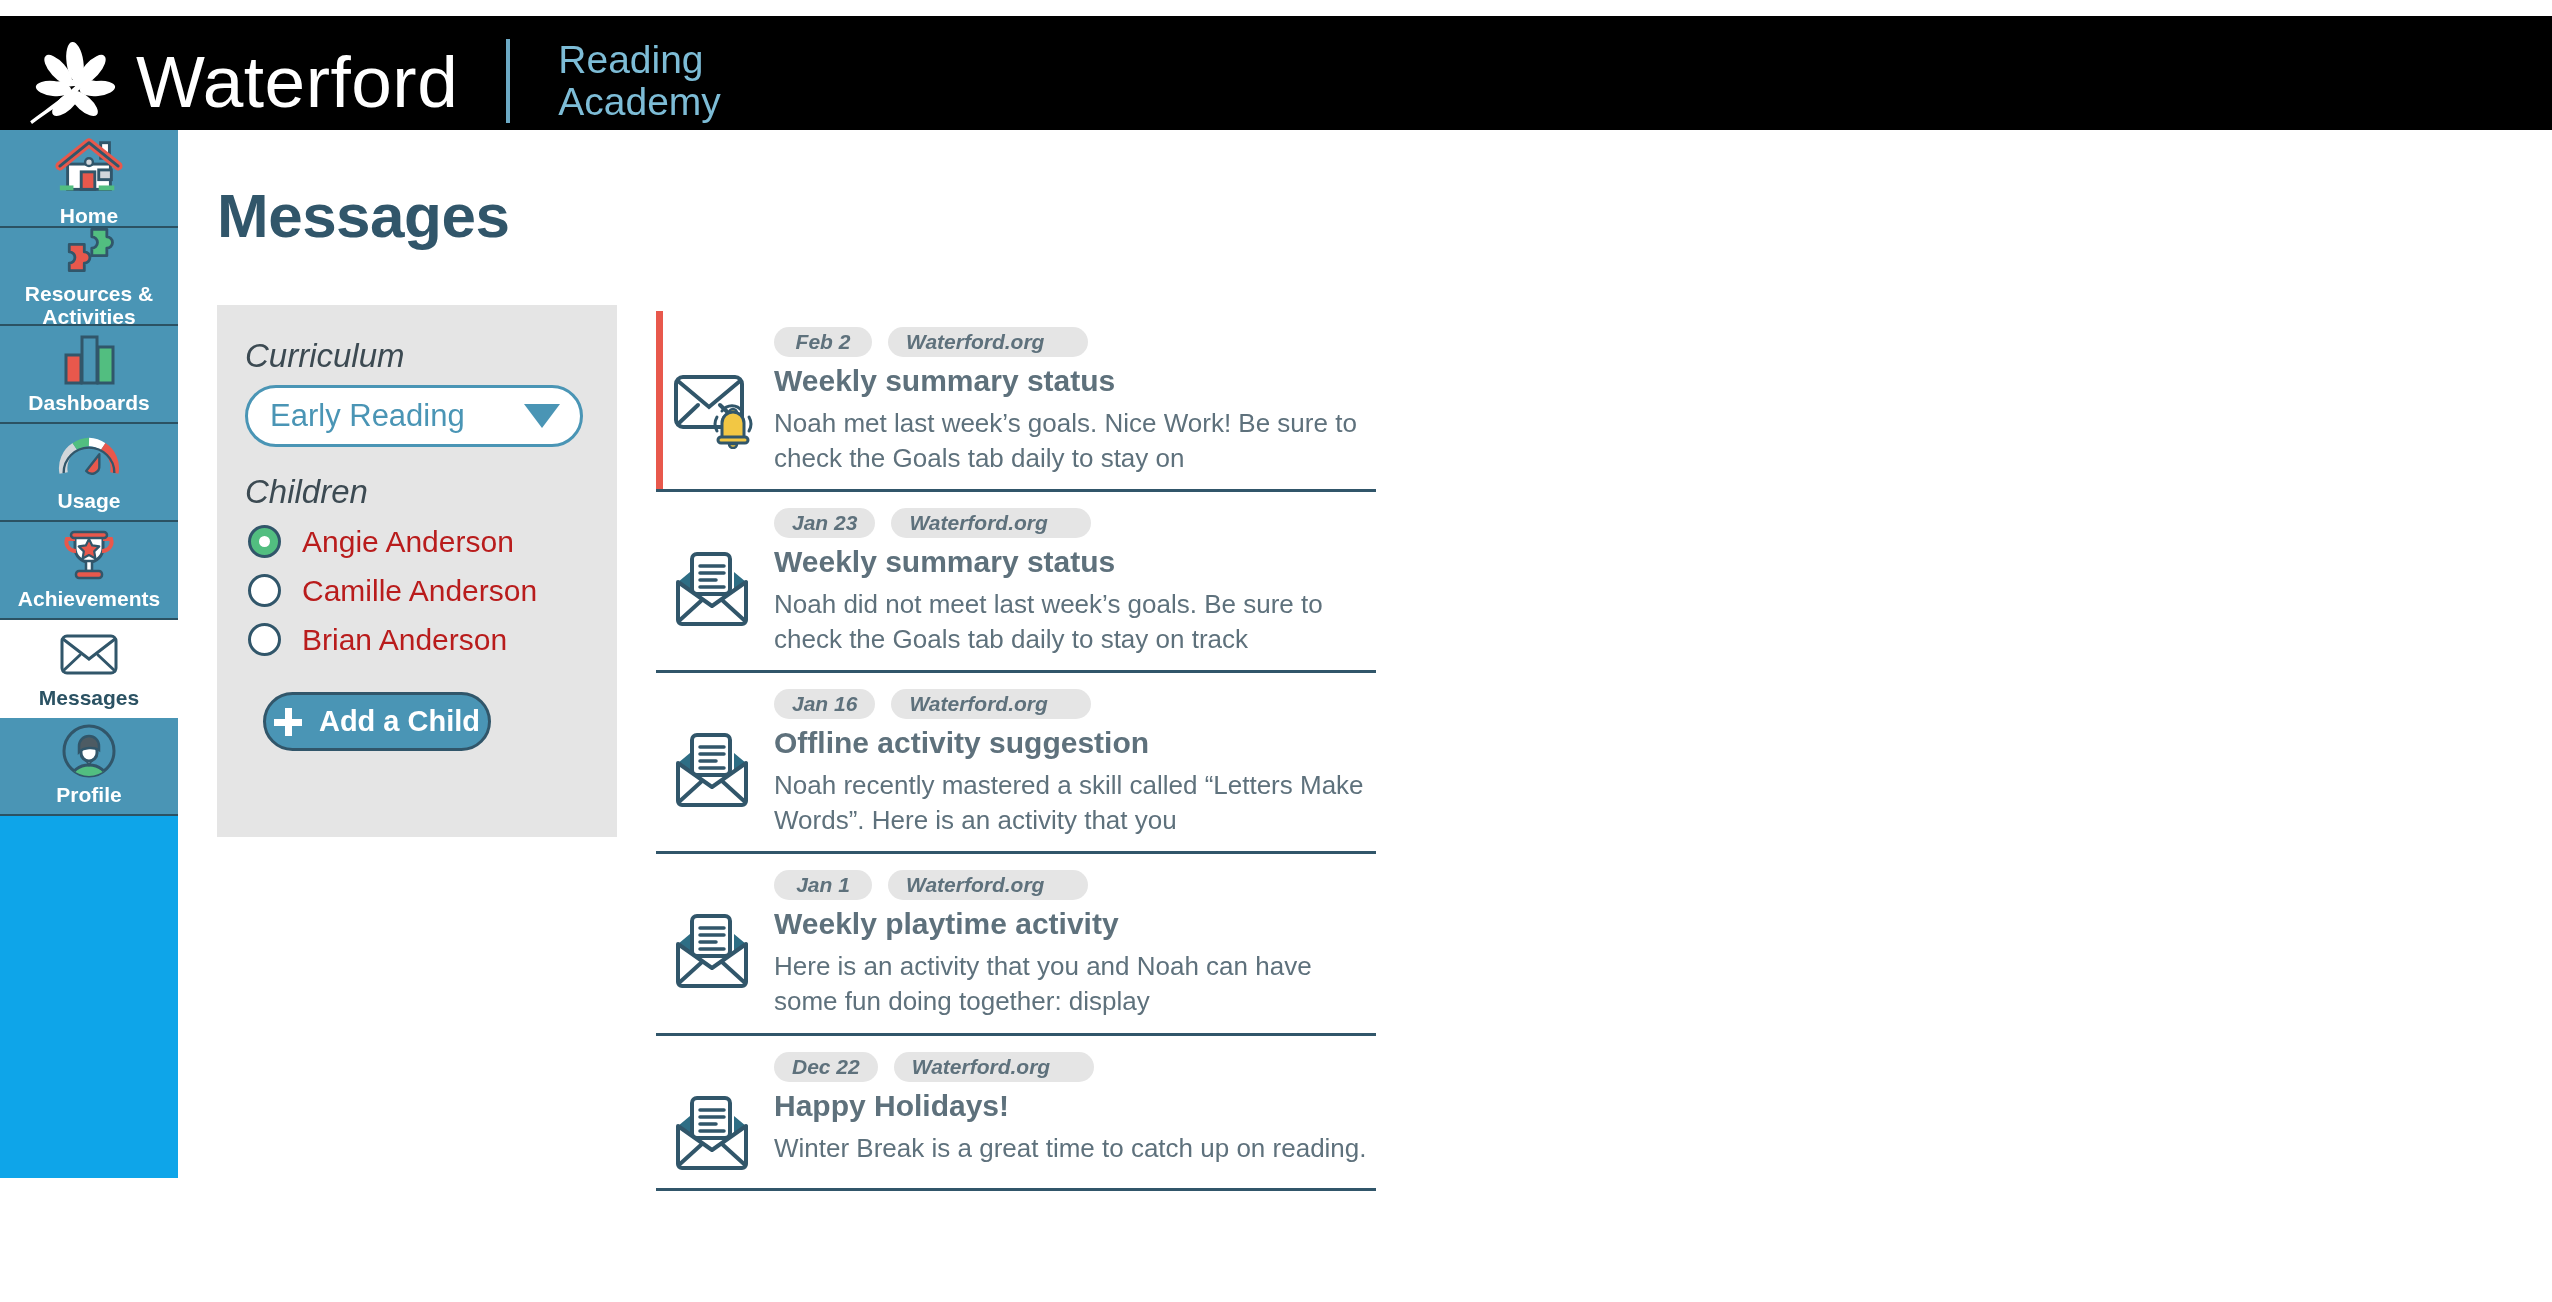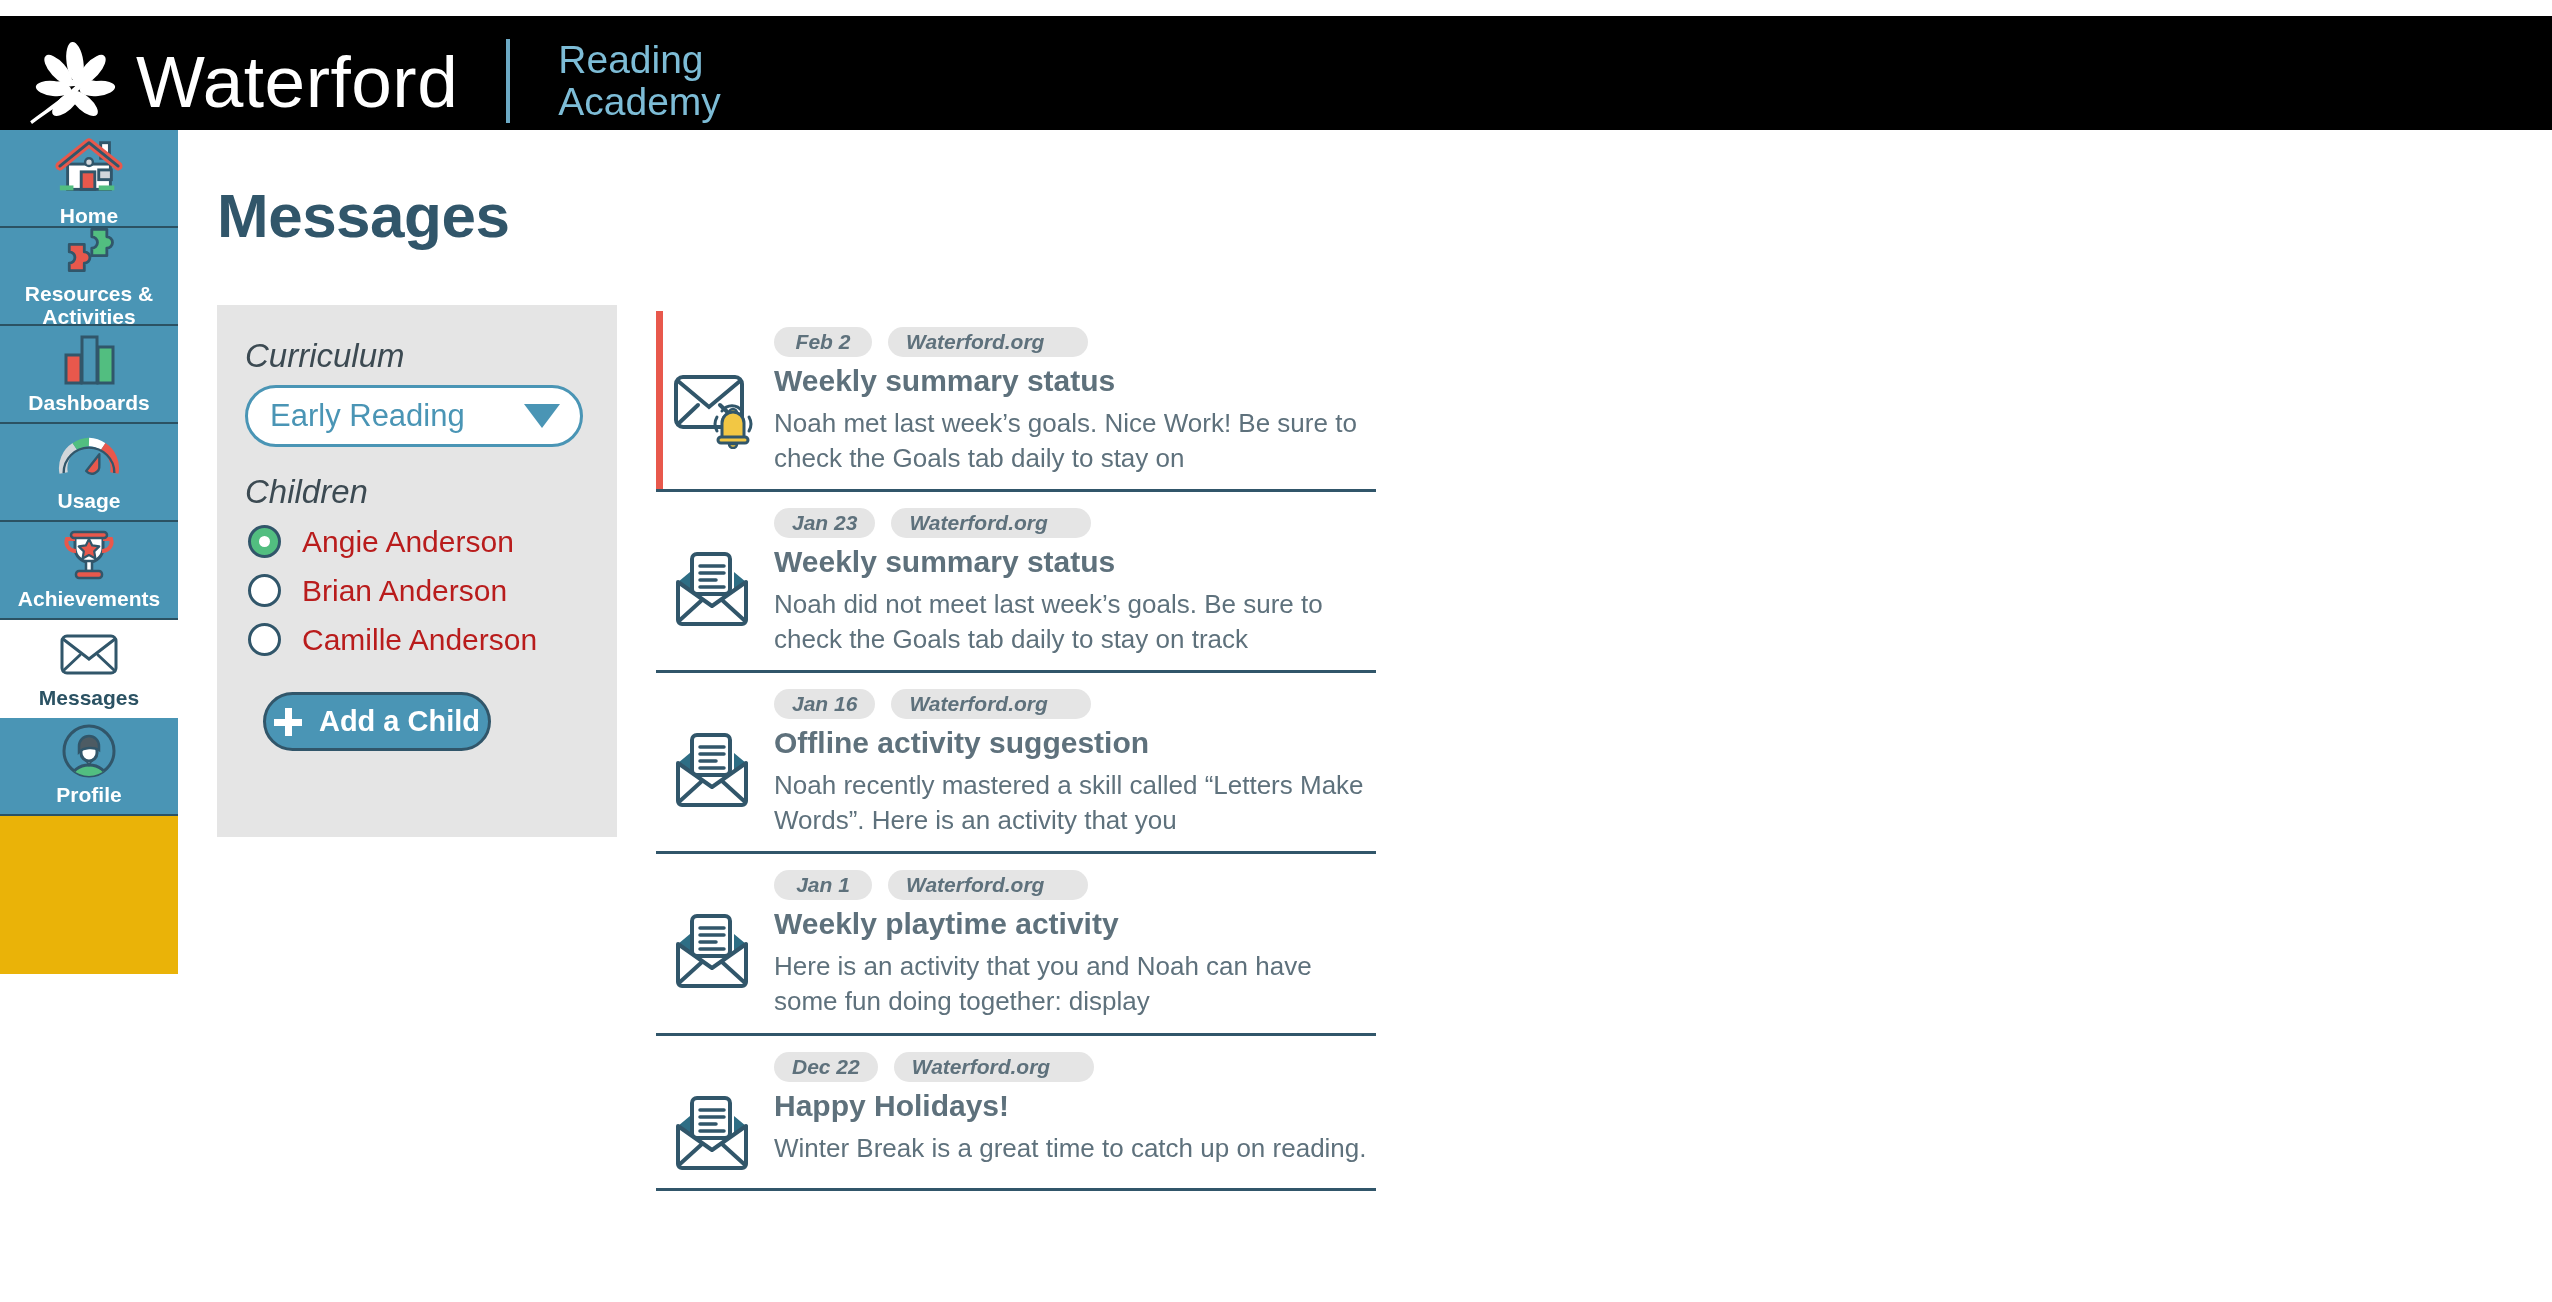--- a/index.html
+++ b/index.html
@@ -52,22 +52,22 @@
     font-weight: 400;
     line-height: 1.08;
     white-space: pre-line;
   }
 
   
   #sidebar {
     position: absolute;
     top: 130px; left: 0;
     width: 178px;
-    height: 844px;
-    background: #eab308;
+    height: 1048px;
+    background: #0ea5e9;
   }
   .nav-item {
     position: relative;
     width: 178px;
     background: #4a95b5;
     border-bottom: 2px solid #2b5263;
     display: flex;
     flex-direction: column;
     align-items: center;
     justify-content: center;
@@ -428,25 +428,25 @@
     </div>
 
     <div class="filter-heading" id="children-heading">Children</div>
 
     <div class="child-row">
       <span class="radio checked"></span>
       <span class="child-name">Angie Anderson</span>
     </div>
     <div class="child-row">
       <span class="radio"></span>
-      <span class="child-name">Brian Anderson</span>
+      <span class="child-name">Camille Anderson</span>
     </div>
     <div class="child-row">
       <span class="radio"></span>
-      <span class="child-name">Camille Anderson</span>
+      <span class="child-name">Brian Anderson</span>
     </div>
 
     <div id="add-child-button">
       <span id="plus-icon"></span>
       <span id="add-child-label">Add a Child</span>
     </div>
   </section>
 
   <section id="message-list">
 

